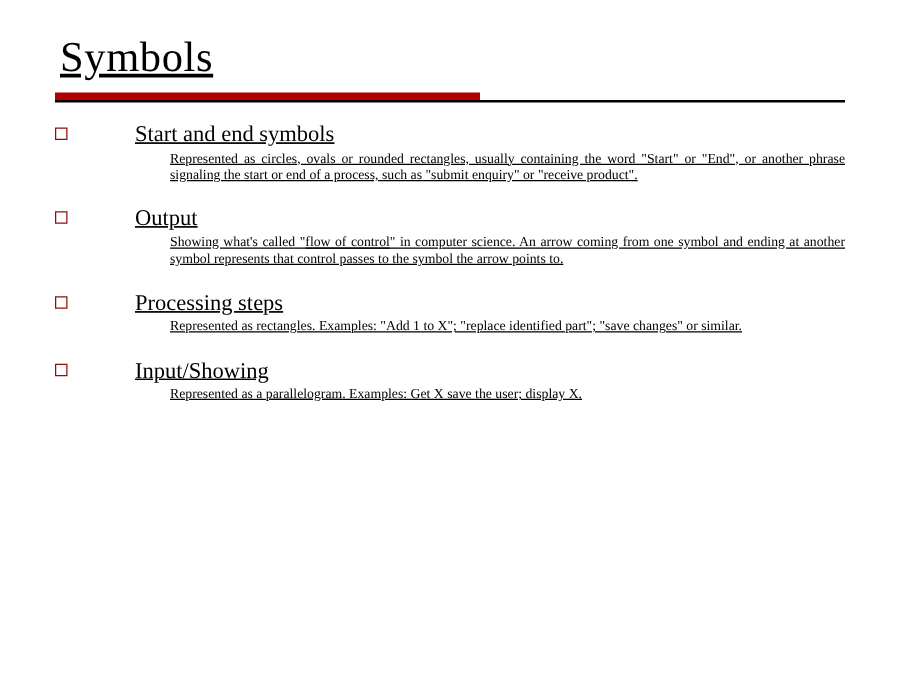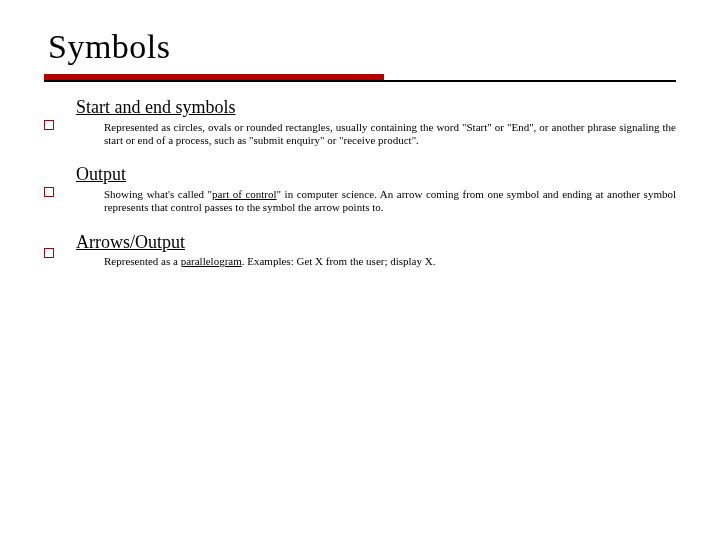--- a/index.html
+++ b/index.html
@@ -10,20 +10,21 @@
     background: #ffffff;
     font-family: Garamond, "Times New Roman", Times, serif;
     color: #000000;
   }
   .slide {
     box-sizing: border-box;
     padding: 28px 44px 28px 44px;
     width: 720px;
     height: 540px;
     position: relative;
+    text-decoration: underline;
   }
   .title {
     font-size: 34px;
     font-weight: 400;
     margin: 0 0 8px 4px;
     letter-spacing: 0.5px;
   }
   .rule-wrap {
     margin: 4px 0 14px 0;
   }
@@ -36,22 +37,23 @@
     height: 2px;
     background: #000000;
     width: 632px;
     margin-top: 0;
   }
   .content {
     margin-top: 6px;
   }
   .item {
     display: flex;
-    align-items: center;
+    align-items: flex-start;
     margin-bottom: 16px;
+    gap: 32px;
   }
   .bullet {
     width: 10px;
     height: 10px;
     border: 1.5px solid #8a0f0f;
     box-sizing: border-box;
     margin-top: 6px;
     margin-right: 22px;
     flex: 0 0 auto;
   }
@@ -92,27 +94,34 @@
       <div class="item-body">
         <p class="term">Start and end symbols</p>
         <p class="desc"><span>Represented as circles, ovals or rounded rectangles, usually containing the word "Start" or "End", or another phrase signaling the start or end of a process, such as "submit enquiry" or "receive product".</span></p>
       </div>
     </div>
 
     <div class="item">
       <div class="bullet"></div>
       <div class="item-body">
         <p class="term">Output</p>
-        <p class="desc"><span>Showing what's called "</span><span class="link">part of control</span><span>" in computer science. An arrow coming from one symbol and ending at another symbol represents that control passes to the symbol the arrow points to.</span></p>
+        <p class="desc"><span>Showing what's called "</span><span class="link">flow of control</span><span>" in computer science. An arrow coming from one symbol and ending at another symbol represents that control passes to the symbol the arrow points to.</span></p>
       </div>
     </div>
-
 
     <div class="item">
       <div class="bullet"></div>
       <div class="item-body">
-        <p class="term">Arrows/Output</p>
-        <p class="desc"><span>Represented as a </span><span class="link">parallelogram</span><span>. Examples: Get X from the user; display X.</span></p>
+        <p class="term">Processing steps</p>
+        <p class="desc"><span>Represented as rectangles. Examples: "Add 1 to X"; "replace identified part"; "save changes" or similar.</span></p>
+      </div>
+    </div>
+
+    <div class="item">
+      <div class="bullet"></div>
+      <div class="item-body">
+        <p class="term">Input/Showing</p>
+        <p class="desc"><span>Represented as a </span><span class="link">parallelogram</span><span>. Examples: Get X save the user; display X.</span></p>
       </div>
     </div>
 
   </div>
 </div>
 
 </body></html>

